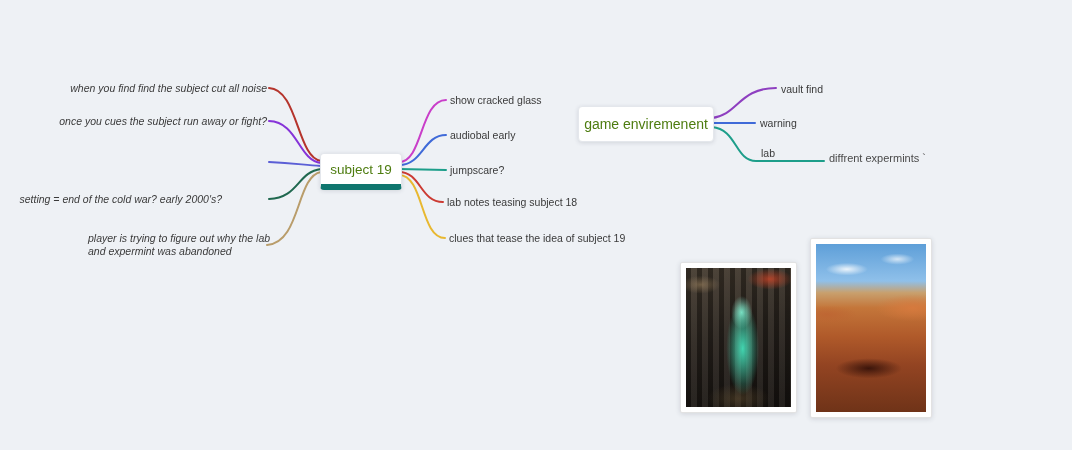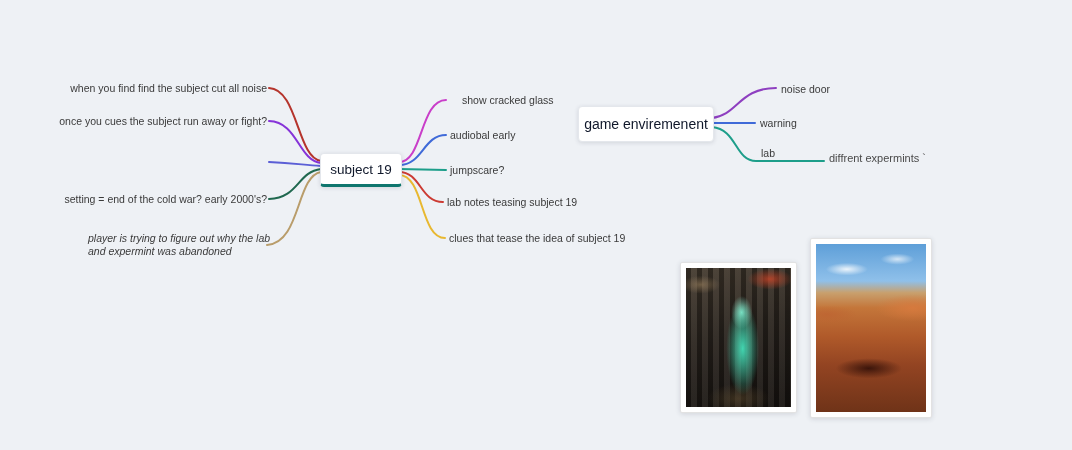--- a/index.html
+++ b/index.html
@@ -32,42 +32,43 @@
     line-height: 13px;
     color: #3a3a3a;
     white-space: nowrap;
     cursor: default;
   }
   .node-label.wrap {
     white-space: normal;
   }
   .node-label.right-anchor {
     text-align: center;
+    font-style: italic;
   }
   .node-label.tiny {
     font-size: 11px;
     color: #4a4a4a;
   }
   .topic-box {
     position: absolute;
     z-index: 2;
     background: #ffffff;
     border: 1px solid #e4e7ec;
     border-radius: 4px;
     box-shadow: 0 1px 4px rgba(40,50,70,0.14);
     display: flex;
     align-items: center;
     justify-content: center;
-    color: #0f172a;
+    color: #4d7c0f;
   }
   .topic-box.root-subject {
     left: 320px; top: 153px;
     width: 80px; height: 30px;
     font-size: 13.5px;
-    border-bottom: 3px solid #0f766e;
+    border-bottom: 6px solid #0f766e;
   }
   .topic-box.root-env {
     left: 578px; top: 106px;
     width: 134px; height: 34px;
     font-size: 14px;
   }
   .photo-frame {
     position: absolute;
     z-index: 2;
     background: #ffffff;
@@ -132,34 +133,34 @@
     <path d="M712,123 L755,123" stroke="#3f6ad8"></path>
     <path d="M712,127 C737,129 735,161 756,161 L824,161" stroke="#1d9e8a"></path>
   </svg>
 
   <div class="topic-box root-subject">
     <span>subject 19</span>
   </div>
 
   <div class="node-label right-anchor" style="right:805px; top:82px;">when you find find the subject cut all noise</div>
   <div class="node-label right-anchor" style="right:805px; top:115px;">once you cues the subject run away or fight?</div>
-  <div class="node-label right-anchor" style="right:805px; top:193px;">setting = end of the cold war? early 2000's?</div>
+  <div class="node-label right-anchor" style="right:850px; top:193px;">setting = end of the cold war? early 2000's?</div>
   <div class="node-label wrap" style="left:88px; top:232px; width:200px;font-style:italic;">player is trying to figure out why the lab and expermint was abandoned</div>
 
-  <div class="node-label" style="left:450px; top:94px;margin-left:12px;">show cracked glass</div>
+  <div class="node-label" style="left:450px; top:94px;">show cracked glass</div>
   <div class="node-label" style="left:450px; top:129px;">audiobal early</div>
   <div class="node-label" style="left:450px; top:164px;">jumpscare?</div>
-  <div class="node-label" style="left:447px; top:196px;">lab notes teasing subject 19</div>
+  <div class="node-label" style="left:447px; top:196px;">lab notes teasing subject 18</div>
   <div class="node-label" style="left:449px; top:232px;">clues that tease the idea of subject 19</div>
 
   <div class="topic-box root-env">
     <span>game enviremenent</span>
   </div>
 
-  <div class="node-label" style="left:781px; top:83px;">noise door</div>
+  <div class="node-label" style="left:781px; top:83px;">vault find</div>
   <div class="node-label" style="left:760px; top:117px;">warning</div>
   <div class="node-label" style="left:761px; top:147px;">lab</div>
   <div class="node-label tiny" style="left:829px; top:152px;">diffrent expermints `</div>
 
   <div class="photo-frame frame-lab">
     <div class="photo photo-lab"></div>
   </div>
   <div class="photo-frame frame-canyon">
     <div class="photo photo-canyon"></div>
   </div>

